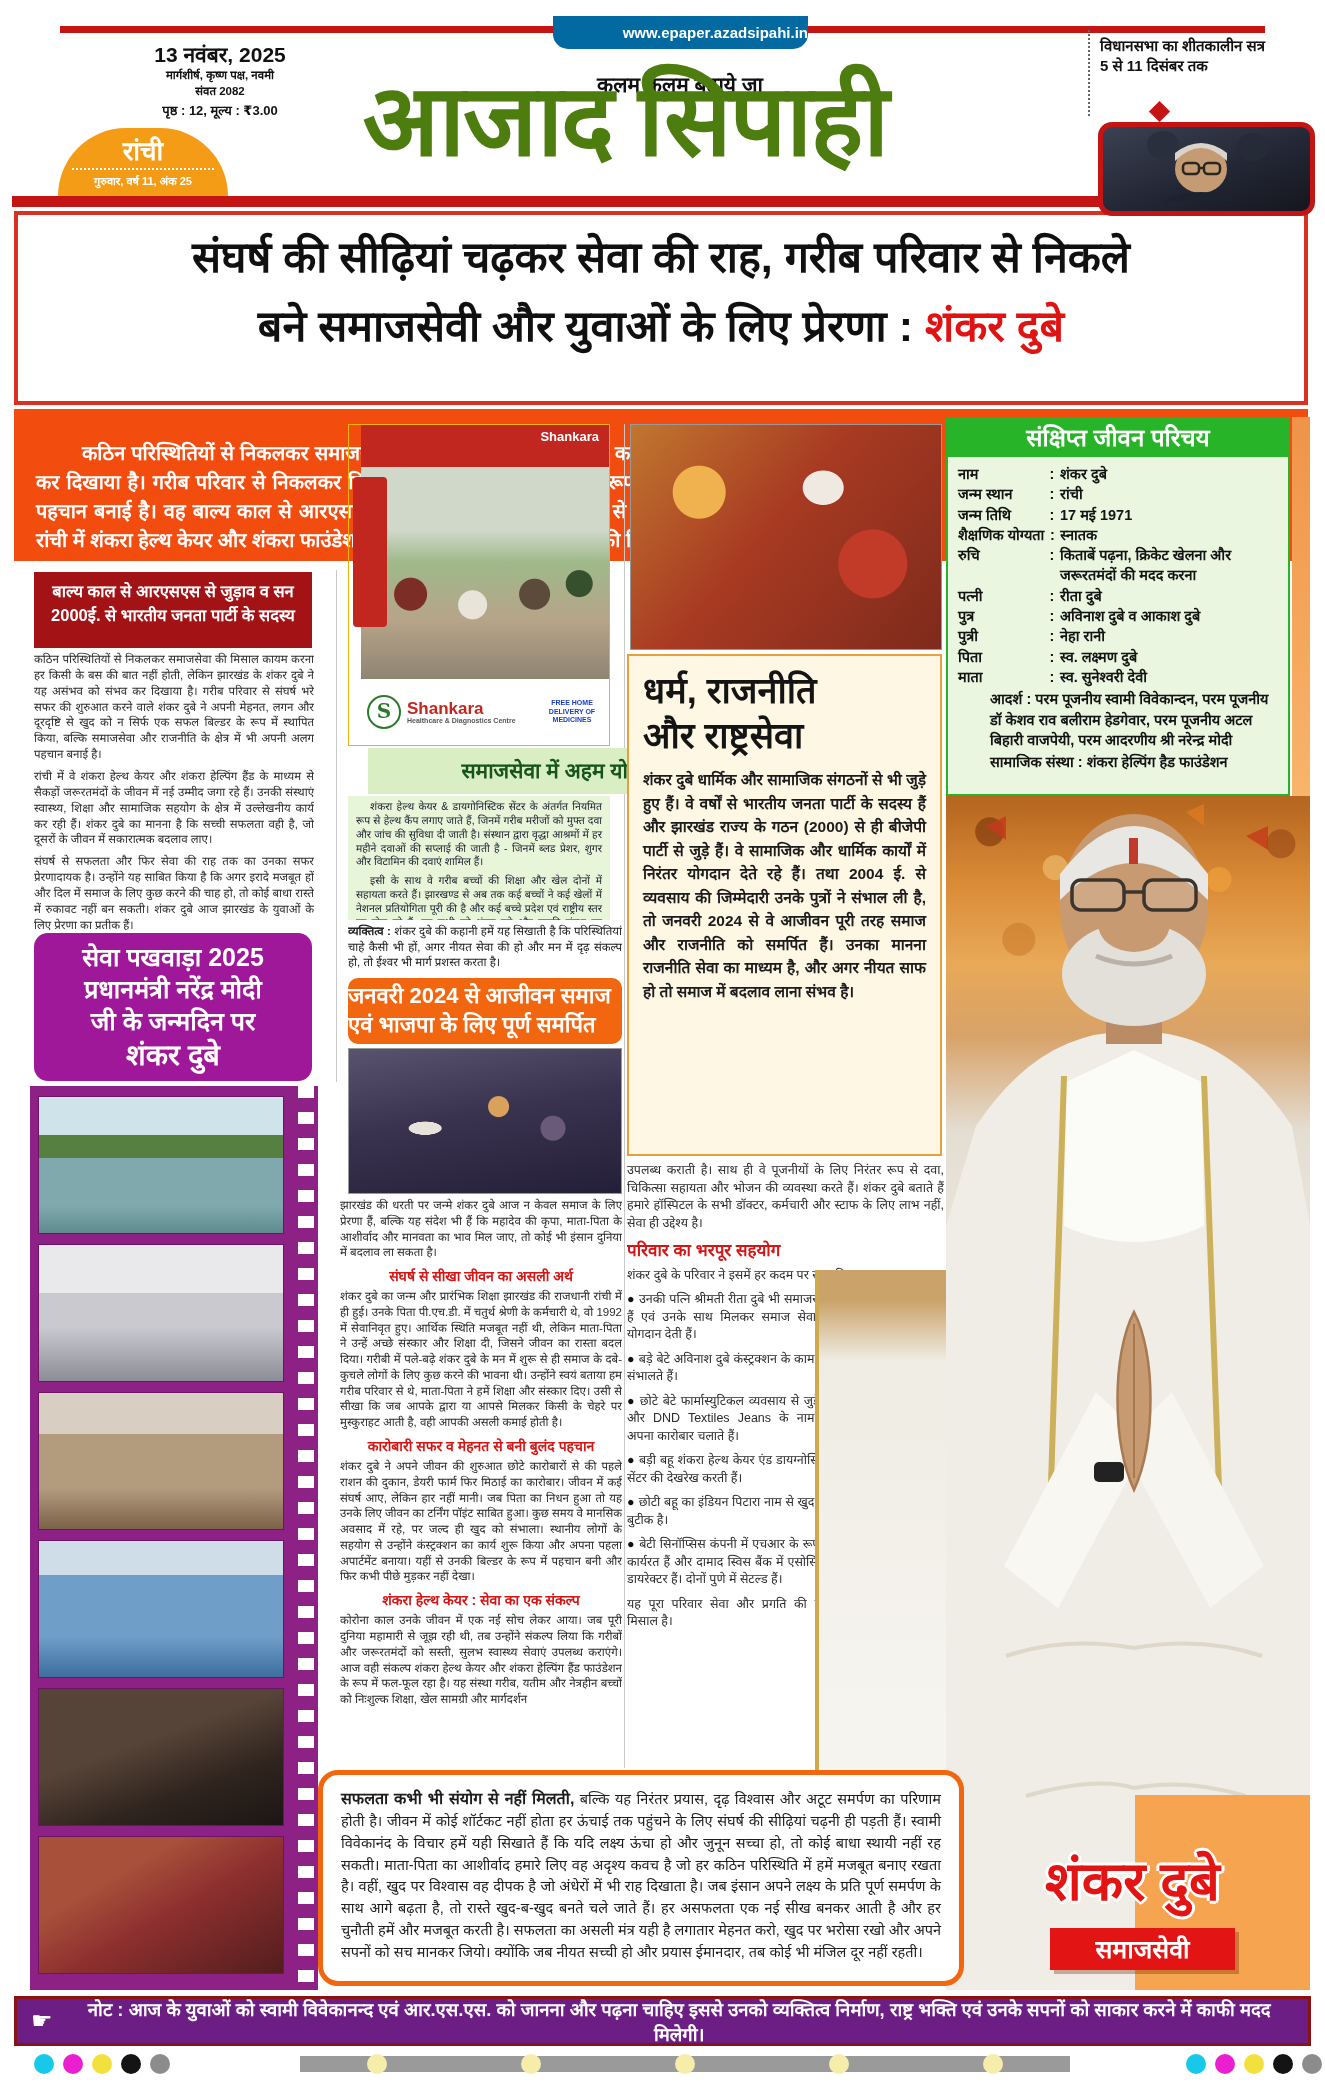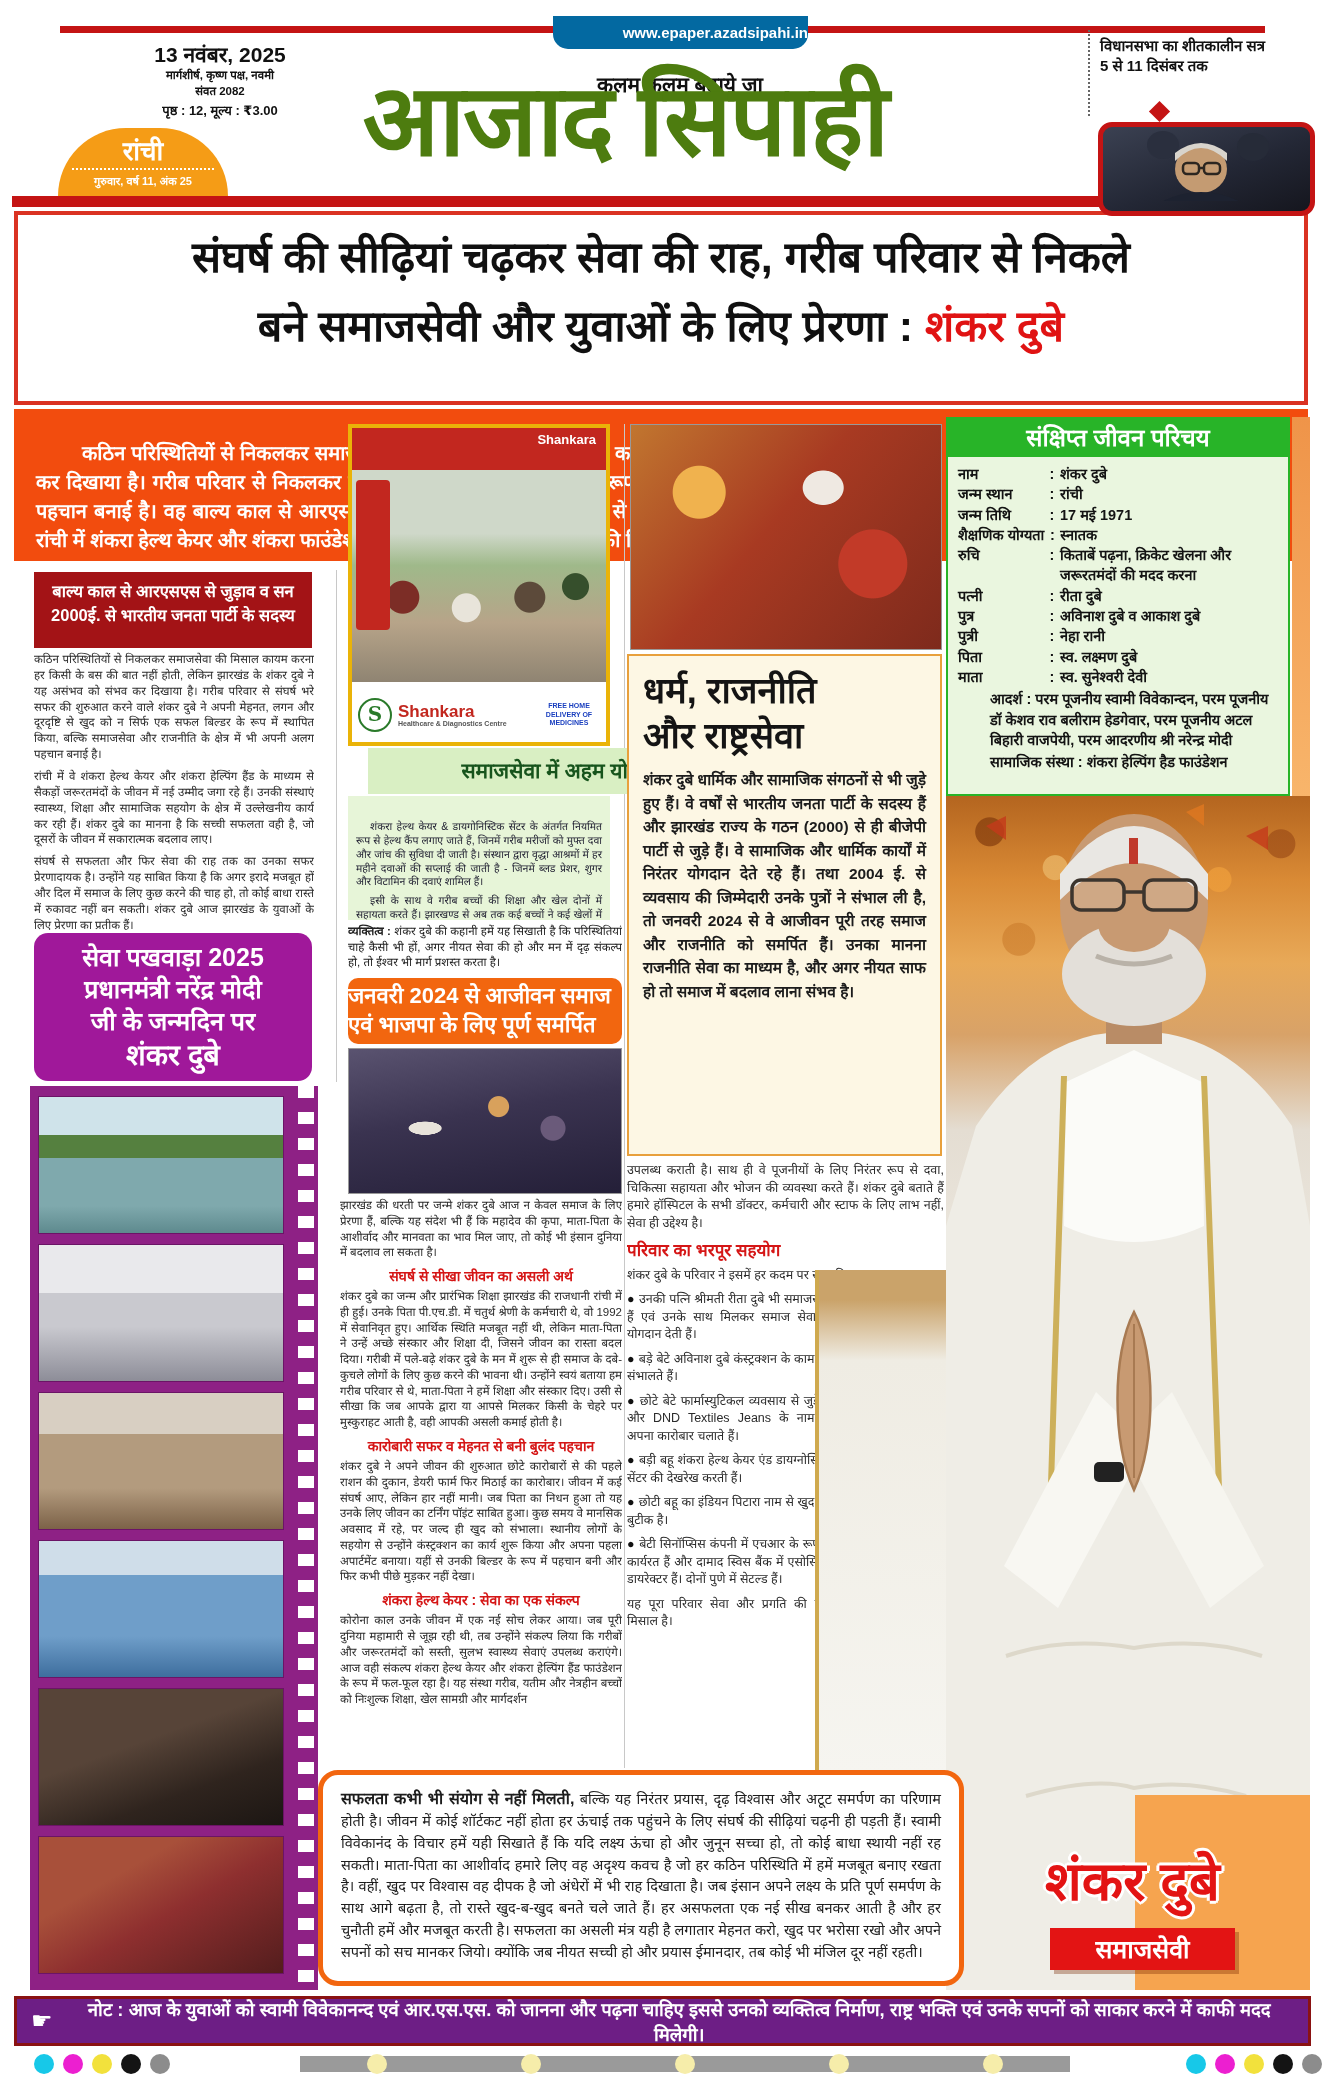--- a/index.html
+++ b/index.html
@@ -68,40 +68,40 @@
   .frame{position:absolute;left:8px;width:244px;height:136px;border:1px solid #6b1466;}
   .f1{top:10px;background:linear-gradient(180deg,#cfe3ea 0 28%,#55803f 28% 45%,#7fa9ad 45% 80%,#5e8a8e 100%);}
   .f2{top:158px;background:linear-gradient(180deg,#e9e9ec 0 35%,#c9c9cf 35% 60%,#8d8d98 100%),
       radial-gradient(circle at 30% 30%,#3a3a42 0 9px,transparent 10px);}
   .f3{top:306px;background:linear-gradient(180deg,#d8cfc2 0 30%,#b39b7e 30% 70%,#7c6248 100%);}
   .f4{top:454px;background:linear-gradient(180deg,#cfdde9 0 25%,#6f9ec9 25% 70%,#3e6e9e 100%);}
   .f5{top:602px;background:linear-gradient(160deg,#574438 0 40%,#2f241e 70%,#1c1613 100%);}
   .f6{top:750px;background:linear-gradient(150deg,#a8503a 0 30%,#8e2f2f 55%,#531d1d 100%);}
 
   
-  .tent-photo{left:348px;top:424px;width:262px;height:322px;overflow:hidden;border:4px solid #eab308;box-sizing:border-box;}
+  .tent-photo{left:348px;top:424px;width:262px;height:322px;overflow:hidden;border:1px solid #eab308;box-sizing:border-box;padding-left:12px;}
   .tent-awning{height:42px;background:#c2271f;color:#fff;font-weight:800;font-size:13px;text-align:right;
                padding:4px 10px 0;box-sizing:border-box;}
   .tent-scene{height:212px;background:
       radial-gradient(circle at 20% 60%,#7c2d26 0 16px,transparent 17px),
       radial-gradient(circle at 45% 65%,#e8e4da 0 14px,transparent 15px),
       radial-gradient(circle at 70% 60%,#5c4a3a 0 15px,transparent 16px),
       radial-gradient(circle at 88% 55%,#364f2c 0 13px,transparent 14px),
       linear-gradient(180deg,#cfd8c9 0 30%,#9fb98a 45%,#b7a489 72%,#8f8472 100%);}
   .tent-side-banner{position:absolute;left:4px;top:52px;width:34px;height:150px;background:#c2271f;border-radius:4px;}
   .tent-banner{height:66px;background:#fff;display:flex;align-items:center;padding:0 6px;box-sizing:border-box;}
   .s-logo{width:30px;height:30px;border:2px solid #2a7a2a;border-radius:50%;color:#2a7a2a;font-weight:900;
           font-size:20px;text-align:center;line-height:28px;flex:none;font-family:"DejaVu Serif",serif;}
   .tent-brand-wrap{margin-left:6px;flex:1;}
   .tent-brand{color:#c2271f;font-weight:900;font-size:17px;line-height:1;}
   .tent-sub{color:#555;font-size:7px;font-weight:700;}
   .tent-delivery{width:62px;color:#1a3fbf;font-size:7px;font-weight:800;text-align:center;line-height:1.2;}
   .caption-box{left:368px;top:748px;width:300px;height:46px;background:#d9efc3;color:#17541c;text-align:right;
                font-size:21px;font-weight:900;line-height:46px;}
-  .green-text-box{left:348px;top:796px;width:262px;height:124px;background:#e7f5d8;padding:24px 8px;box-sizing:border-box;
+  .green-text-box{left:348px;top:796px;width:262px;height:124px;background:#e7f5d8;padding:4px 8px;box-sizing:border-box;
                   font-size:10.5px;color:#223;line-height:1.32;text-align:justify;overflow:hidden;}
   .green-text-box p{margin:0 0 5px;text-indent:14px;}
   .personality{left:348px;top:924px;width:274px;height:52px;font-size:11.5px;line-height:1.35;color:#222;
                text-align:justify;overflow:hidden;}
   .personality b{font-weight:800;}
   .orange-box{left:348px;top:978px;width:274px;height:66px;background:#f2660f;border-radius:10px;color:#fff;
               text-align:left;padding-top:4px;box-sizing:border-box;}
   .orange-line{font-size:22px;font-weight:900;line-height:1.3;}
   .crowd-photo{left:348px;top:1048px;width:274px;height:146px;border:1px solid #999;box-sizing:border-box;background:
       radial-gradient(ellipse at 28% 55%,#e8e3da 0 16px,transparent 17px),

